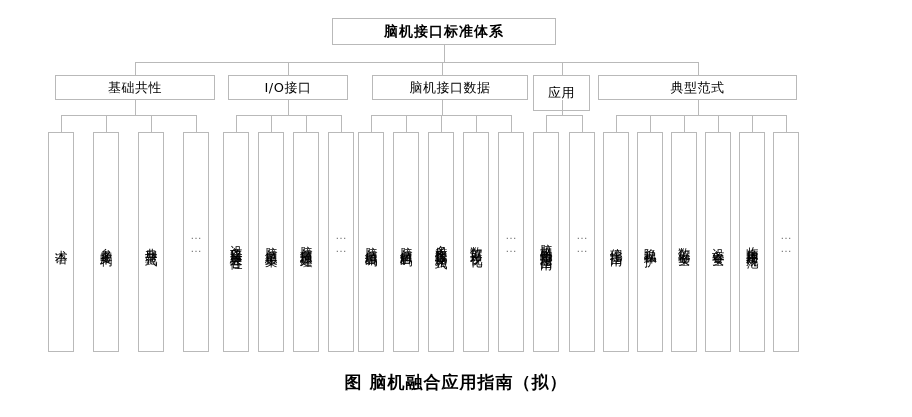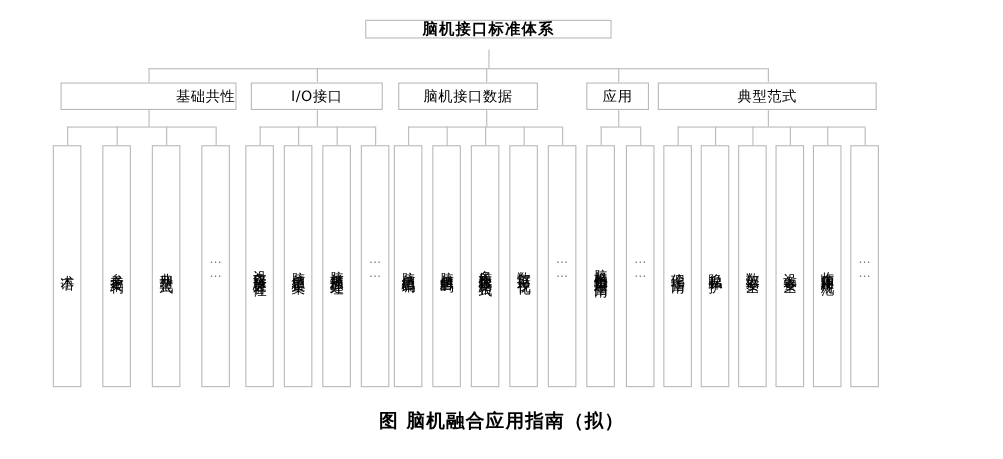--- a/index.html
+++ b/index.html
@@ -70,27 +70,27 @@
     font-weight: bold;
     color: #000000;
     letter-spacing: 1px;
   }
 </style>
 </head>
 <body>
 
 <div id="page">
   <div id="nodes">
-      <div class="node node-root" style="left: 332px; top: 18px; width: 224px; height: 17px;">
+      <div class="node node-root" style="left: 332px; top: 18px; width: 224px; height: 27px;">
         <span>脑机接口标准体系</span>
       </div>
       <div class="ln-v" style="left: 444px; top: 45px; height: 17px;"></div>
       <div class="ln-h" style="left: 135px; top: 62px; width: 563px;"></div>
       <div class="ln-v" style="left: 135px; top: 62px; height: 13px;"></div>
-      <div class="node node-cat" style="left: 55px; top: 75px; width: 160px; height: 25px; justify-content: flex-end;">
+      <div class="node node-cat" style="left: 55px; top: 75px; width: 160px; height: 25px;">
         <span>基础共性</span>
       </div>
       <div class="ln-v" style="left: 135px; top: 100px; height: 15px;"></div>
       <div class="ln-h" style="left: 61px; top: 115px; width: 135px;"></div>
       <div class="ln-v" style="left: 61px; top: 115px; height: 17px;"></div>
       <div class="node node-leaf" style="left: 48px; top: 132px; width: 26px; height: 220px;">
         <span>术语</span>
       </div>
       <div class="ln-v" style="left: 106px; top: 115px; height: 17px;"></div>
       <div class="node node-leaf" style="left: 93px; top: 132px; width: 26px; height: 220px;">
@@ -120,21 +120,21 @@
       </div>
       <div class="ln-v" style="left: 306px; top: 115px; height: 17px;"></div>
       <div class="node node-leaf" style="left: 293px; top: 132px; width: 26px; height: 220px;">
         <span>脑信息预处理</span>
       </div>
       <div class="ln-v" style="left: 341px; top: 115px; height: 17px;"></div>
       <div class="node node-leaf ellipsis" style="left: 328px; top: 132px; width: 26px; height: 220px;">
         <span>……</span>
       </div>
       <div class="ln-v" style="left: 442px; top: 62px; height: 13px;"></div>
-      <div class="node node-cat" style="left: 362px; top: 75px; width: 127px; height: 25px;">
+      <div class="node node-cat" style="left: 372px; top: 75px; width: 156px; height: 25px;">
         <span>脑机接口数据</span>
       </div>
       <div class="ln-v" style="left: 442px; top: 100px; height: 15px;"></div>
       <div class="ln-h" style="left: 371px; top: 115px; width: 140px;"></div>
       <div class="ln-v" style="left: 371px; top: 115px; height: 17px;"></div>
       <div class="node node-leaf" style="left: 358px; top: 132px; width: 26px; height: 220px;">
         <span>脑信息编码</span>
       </div>
       <div class="ln-v" style="left: 406px; top: 115px; height: 17px;"></div>
       <div class="node node-leaf" style="left: 393px; top: 132px; width: 26px; height: 220px;">
@@ -146,21 +146,21 @@
       </div>
       <div class="ln-v" style="left: 476px; top: 115px; height: 17px;"></div>
       <div class="node node-leaf" style="left: 463px; top: 132px; width: 26px; height: 220px;">
         <span>数据可视化</span>
       </div>
       <div class="ln-v" style="left: 511px; top: 115px; height: 17px;"></div>
       <div class="node node-leaf ellipsis" style="left: 498px; top: 132px; width: 26px; height: 220px;">
         <span>……</span>
       </div>
       <div class="ln-v" style="left: 562px; top: 62px; height: 13px;"></div>
-      <div class="node node-cat" style="left: 533px; top: 75px; width: 57px; height: 25px;">
+      <div class="node node-cat" style="left: 533px; top: 75px; width: 57px; height: 36px;">
         <span>应用</span>
       </div>
       <div class="ln-v" style="left: 562px; top: 100px; height: 15px;"></div>
       <div class="ln-h" style="left: 546px; top: 115px; width: 36px;"></div>
       <div class="ln-v" style="left: 546px; top: 115px; height: 17px;"></div>
       <div class="node node-leaf" style="left: 533px; top: 132px; width: 26px; height: 220px;">
         <span>脑机融合应用指南</span>
       </div>
       <div class="ln-v" style="left: 582px; top: 115px; height: 17px;"></div>
       <div class="node node-leaf ellipsis" style="left: 569px; top: 132px; width: 26px; height: 220px;">

